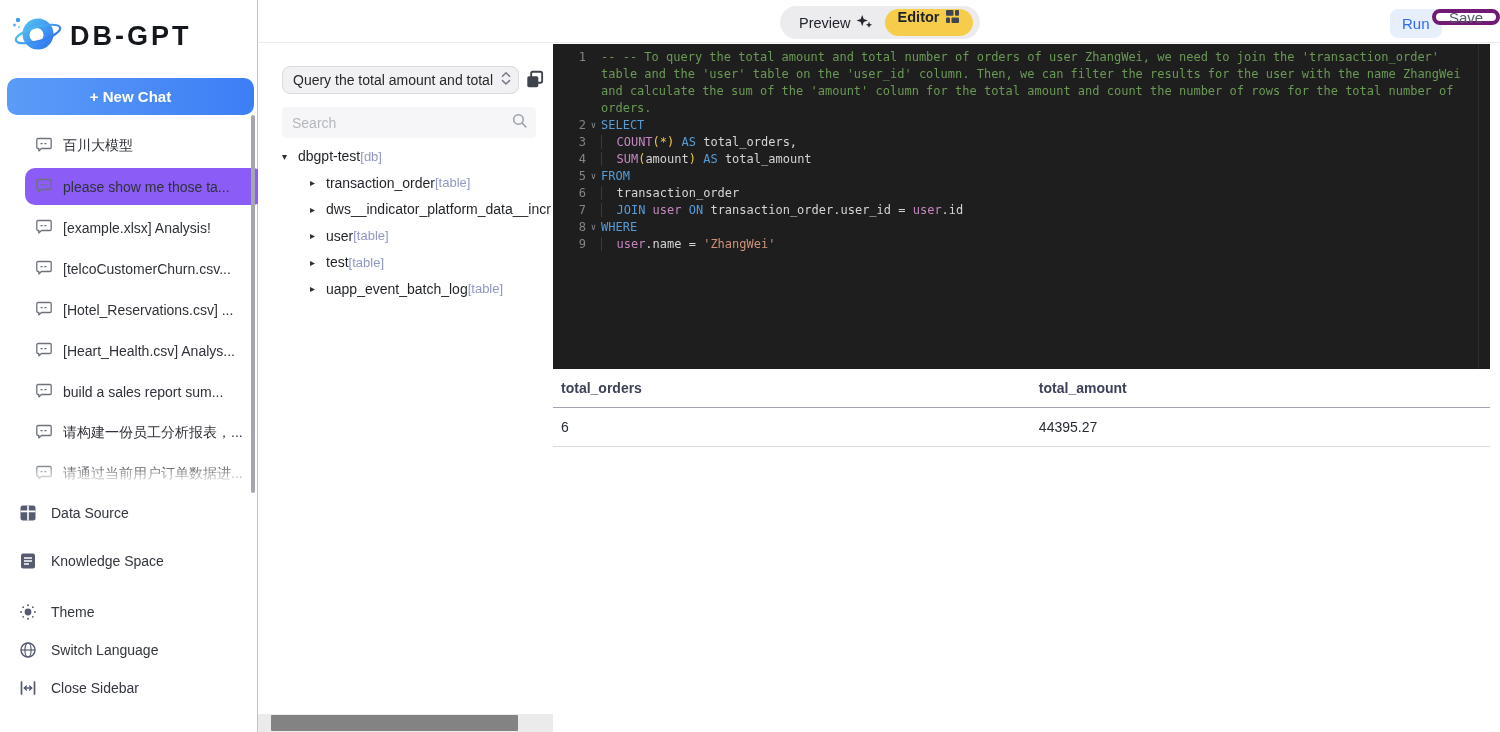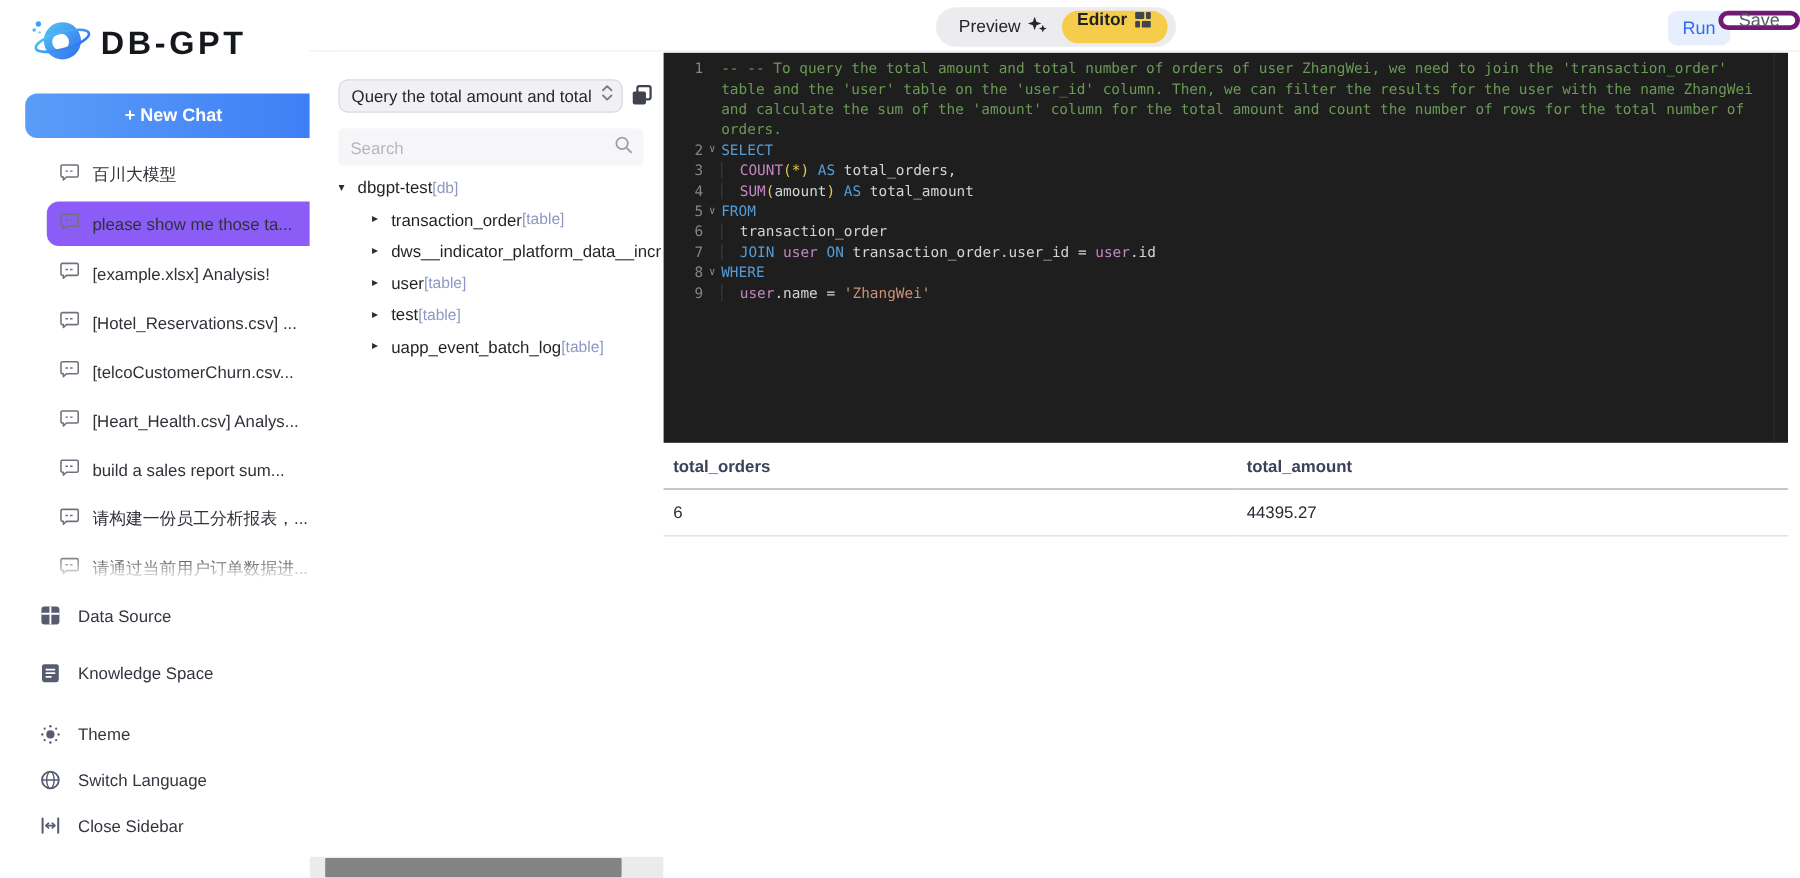--- a/index.html
+++ b/index.html
@@ -1,21 +1,21 @@
 <!DOCTYPE html>
 <html><head>
 <meta charset="utf-8">
 <style>
   * { margin:0; padding:0; box-sizing:border-box; }
   html,body { background:#fff; }
   body { font-family:"Liberation Sans","DejaVu Sans",sans-serif; }
   #app { position:relative; width:1500px; height:732px; background:#fff; overflow:hidden; }
 
   
-  .sidebar { position:absolute; left:16px; top:0; width:258px; height:732px; background:#fff; border-right:3px solid #c4b5fd;padding-left:44px; }
+  .sidebar { position:absolute; left:2px; top:0; width:258px; height:732px; background:#fff; border-right:3px solid #c4b5fd;padding-left:44px; }
   .logo { position:absolute; left:8px; top:10px; height:52px; display:flex; align-items:center; gap:6px; }
   .logo-text { font-size:27px; font-weight:800; letter-spacing:3px; color:#14171c; }
   .new-chat-btn { position:absolute; left:5px; top:78px; width:247px; height:37px; border-radius:10px;
     background:linear-gradient(90deg,#5b9cf8,#3d7ef6); color:#fff; font-size:15px; font-weight:600;
     display:flex; align-items:center; justify-content:center; cursor:pointer; }
   .chat-list { position:absolute; left:0; top:127px; width:252px; height:360px; overflow:hidden;margin-left:16px; }
   .chat-item { height:37px; margin:0 7px 4px 7px; border-radius:10px; display:flex; align-items:center; gap:10px; padding:0 10px; cursor:pointer; }
   .chat-item.selected { background:#8b5cf6; }
   .chat-item svg { flex:none; }
   .chat-label { font-size:14px; color:#2f3238; white-space:nowrap; overflow:hidden; }
@@ -127,28 +127,28 @@
               <path d="M3 3.5 h12 a1.2 1.2 0 0 1 1.2 1.2 v7.6 a1.2 1.2 0 0 1 -1.2 1.2 h-8.6 l-2.6 2.4 v-2.4 h-0.8 a1.2 1.2 0 0 1 -1.2 -1.2 v-7.6 a1.2 1.2 0 0 1 1.2 -1.2 z" fill="none" stroke="#6d727c" stroke-width="1.3" stroke-linejoin="round"></path>
               <path d="M5.5 8.6 h7" stroke="#6d727c" stroke-width="1.2" stroke-dasharray="2.2 1.6"></path>
             </svg></span>
           <span class="chat-label">[example.xlsx] Analysis!</span>
         </div>
         <div class="chat-item">
           <span><svg width="18" height="18" viewBox="0 0 18 18">
               <path d="M3 3.5 h12 a1.2 1.2 0 0 1 1.2 1.2 v7.6 a1.2 1.2 0 0 1 -1.2 1.2 h-8.6 l-2.6 2.4 v-2.4 h-0.8 a1.2 1.2 0 0 1 -1.2 -1.2 v-7.6 a1.2 1.2 0 0 1 1.2 -1.2 z" fill="none" stroke="#6d727c" stroke-width="1.3" stroke-linejoin="round"></path>
               <path d="M5.5 8.6 h7" stroke="#6d727c" stroke-width="1.2" stroke-dasharray="2.2 1.6"></path>
             </svg></span>
+          <span class="chat-label">[telcoCustomerChurn.csv...</span>
+        </div>
+        <div class="chat-item">
+          <span><svg width="18" height="18" viewBox="0 0 18 18">
+              <path d="M3 3.5 h12 a1.2 1.2 0 0 1 1.2 1.2 v7.6 a1.2 1.2 0 0 1 -1.2 1.2 h-8.6 l-2.6 2.4 v-2.4 h-0.8 a1.2 1.2 0 0 1 -1.2 -1.2 v-7.6 a1.2 1.2 0 0 1 1.2 -1.2 z" fill="none" stroke="#6d727c" stroke-width="1.3" stroke-linejoin="round"></path>
+              <path d="M5.5 8.6 h7" stroke="#6d727c" stroke-width="1.2" stroke-dasharray="2.2 1.6"></path>
+            </svg></span>
           <span class="chat-label">[Hotel_Reservations.csv] ...</span>
-        </div>
-        <div class="chat-item">
-          <span><svg width="18" height="18" viewBox="0 0 18 18">
-              <path d="M3 3.5 h12 a1.2 1.2 0 0 1 1.2 1.2 v7.6 a1.2 1.2 0 0 1 -1.2 1.2 h-8.6 l-2.6 2.4 v-2.4 h-0.8 a1.2 1.2 0 0 1 -1.2 -1.2 v-7.6 a1.2 1.2 0 0 1 1.2 -1.2 z" fill="none" stroke="#6d727c" stroke-width="1.3" stroke-linejoin="round"></path>
-              <path d="M5.5 8.6 h7" stroke="#6d727c" stroke-width="1.2" stroke-dasharray="2.2 1.6"></path>
-            </svg></span>
-          <span class="chat-label">[telcoCustomerChurn.csv...</span>
         </div>
         <div class="chat-item">
           <span><svg width="18" height="18" viewBox="0 0 18 18">
               <path d="M3 3.5 h12 a1.2 1.2 0 0 1 1.2 1.2 v7.6 a1.2 1.2 0 0 1 -1.2 1.2 h-8.6 l-2.6 2.4 v-2.4 h-0.8 a1.2 1.2 0 0 1 -1.2 -1.2 v-7.6 a1.2 1.2 0 0 1 1.2 -1.2 z" fill="none" stroke="#6d727c" stroke-width="1.3" stroke-linejoin="round"></path>
               <path d="M5.5 8.6 h7" stroke="#6d727c" stroke-width="1.2" stroke-dasharray="2.2 1.6"></path>
             </svg></span>
           <span class="chat-label">[Heart_Health.csv] Analys...</span>
         </div>
         <div class="chat-item">
           <span><svg width="18" height="18" viewBox="0 0 18 18">

